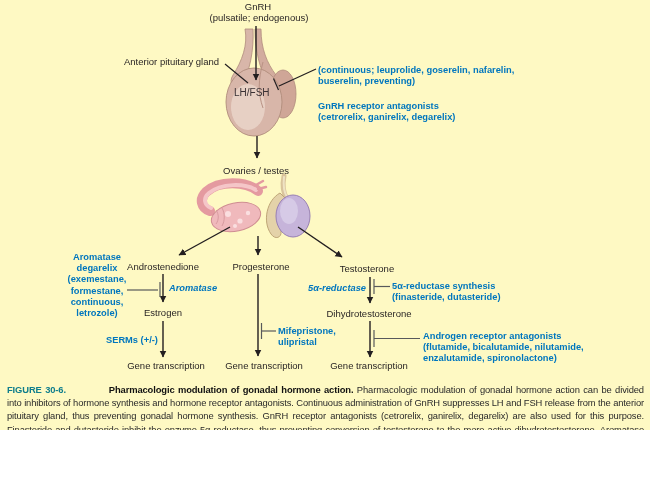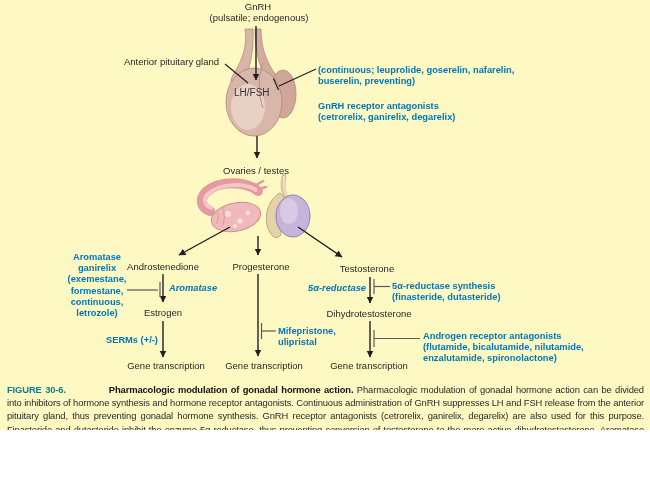--- a/index.html
+++ b/index.html
@@ -127,21 +127,21 @@
   </div>
 
   <div class="lbl ctr" style="left:256px;top:166px;">Ovaries / testes</div>
 
   <div class="lbl ctr" style="left:163px;top:262px;">Androstenedione</div>
   <div class="lbl ctr" style="left:261px;top:262px;">Progesterone</div>
   <div class="lbl ctr" style="left:367px;top:264px;">Testosterone</div>
 
   <div class="blue" style="position:absolute;left:54px;top:252px;width:86px;text-align:center;line-height:11.2px;">
     <span class="ln">Aromatase</span>
-    <span class="ln">ganirelix</span>
+    <span class="ln">degarelix</span>
     <span class="ln">(exemestane,</span>
     <span class="ln">formestane,</span>
     <span class="ln">continuous,</span>
     <span class="ln">letrozole)</span>
   </div>
 
   <div class="blue blue-italic" style="position:absolute;left:169px;top:283px;">Aromatase</div>
 
   <div class="lbl ctr" style="left:163px;top:308px;">Estrogen</div>
 

